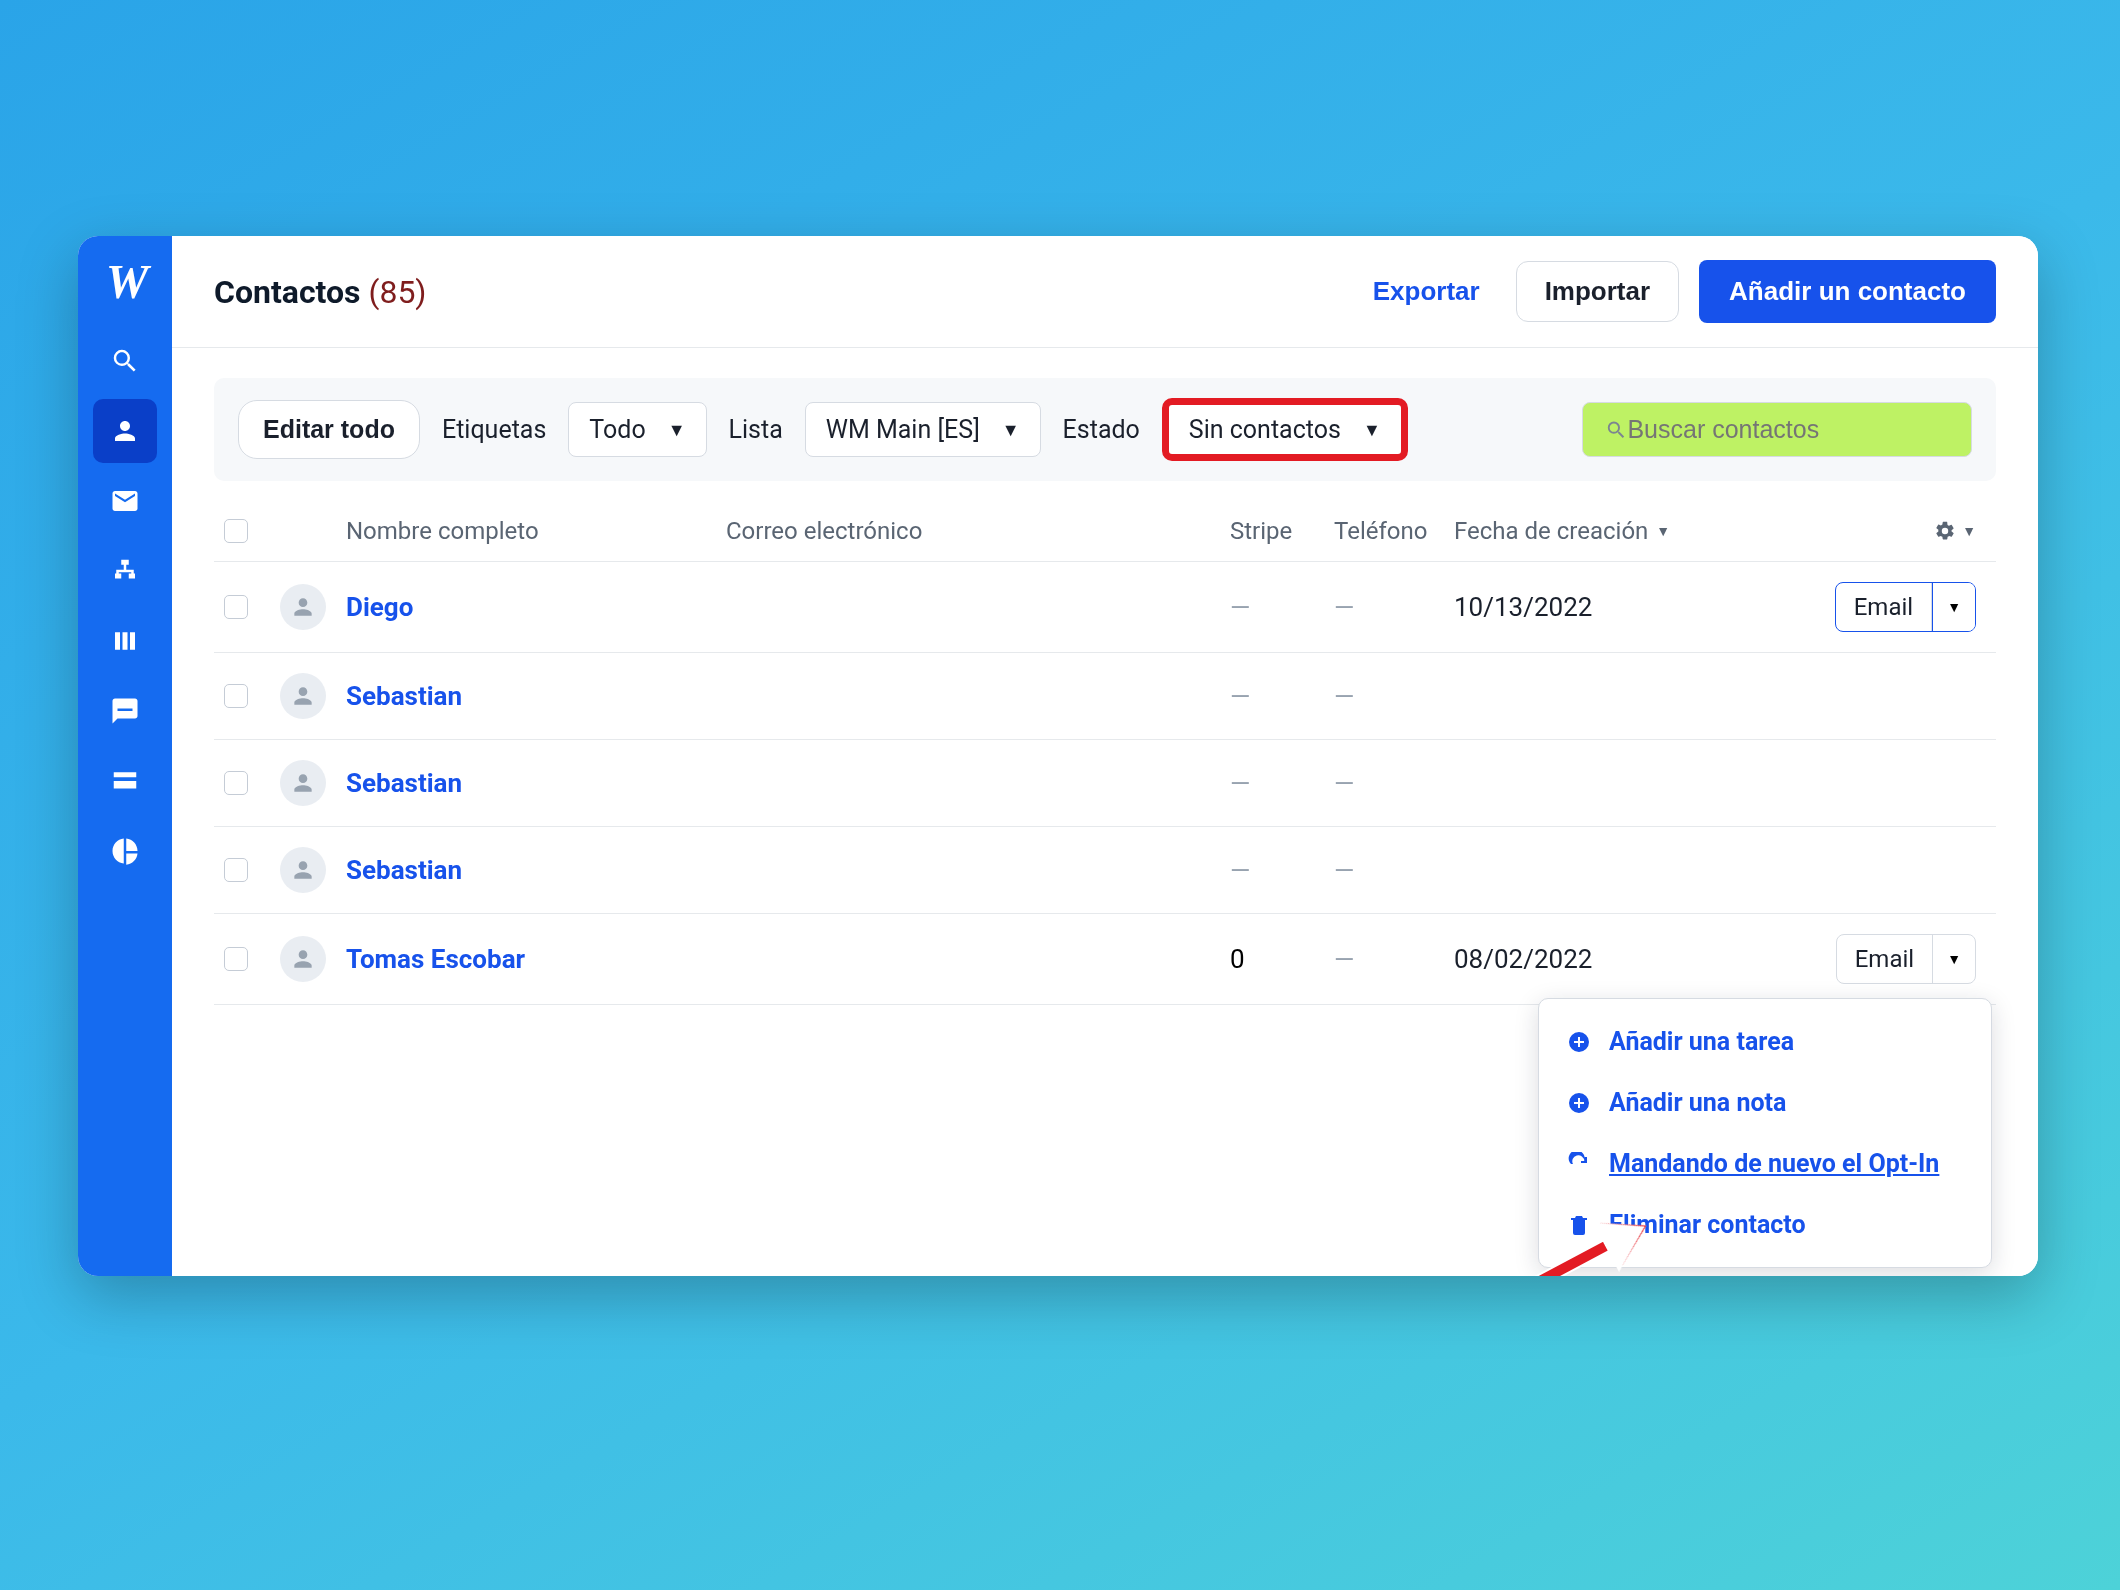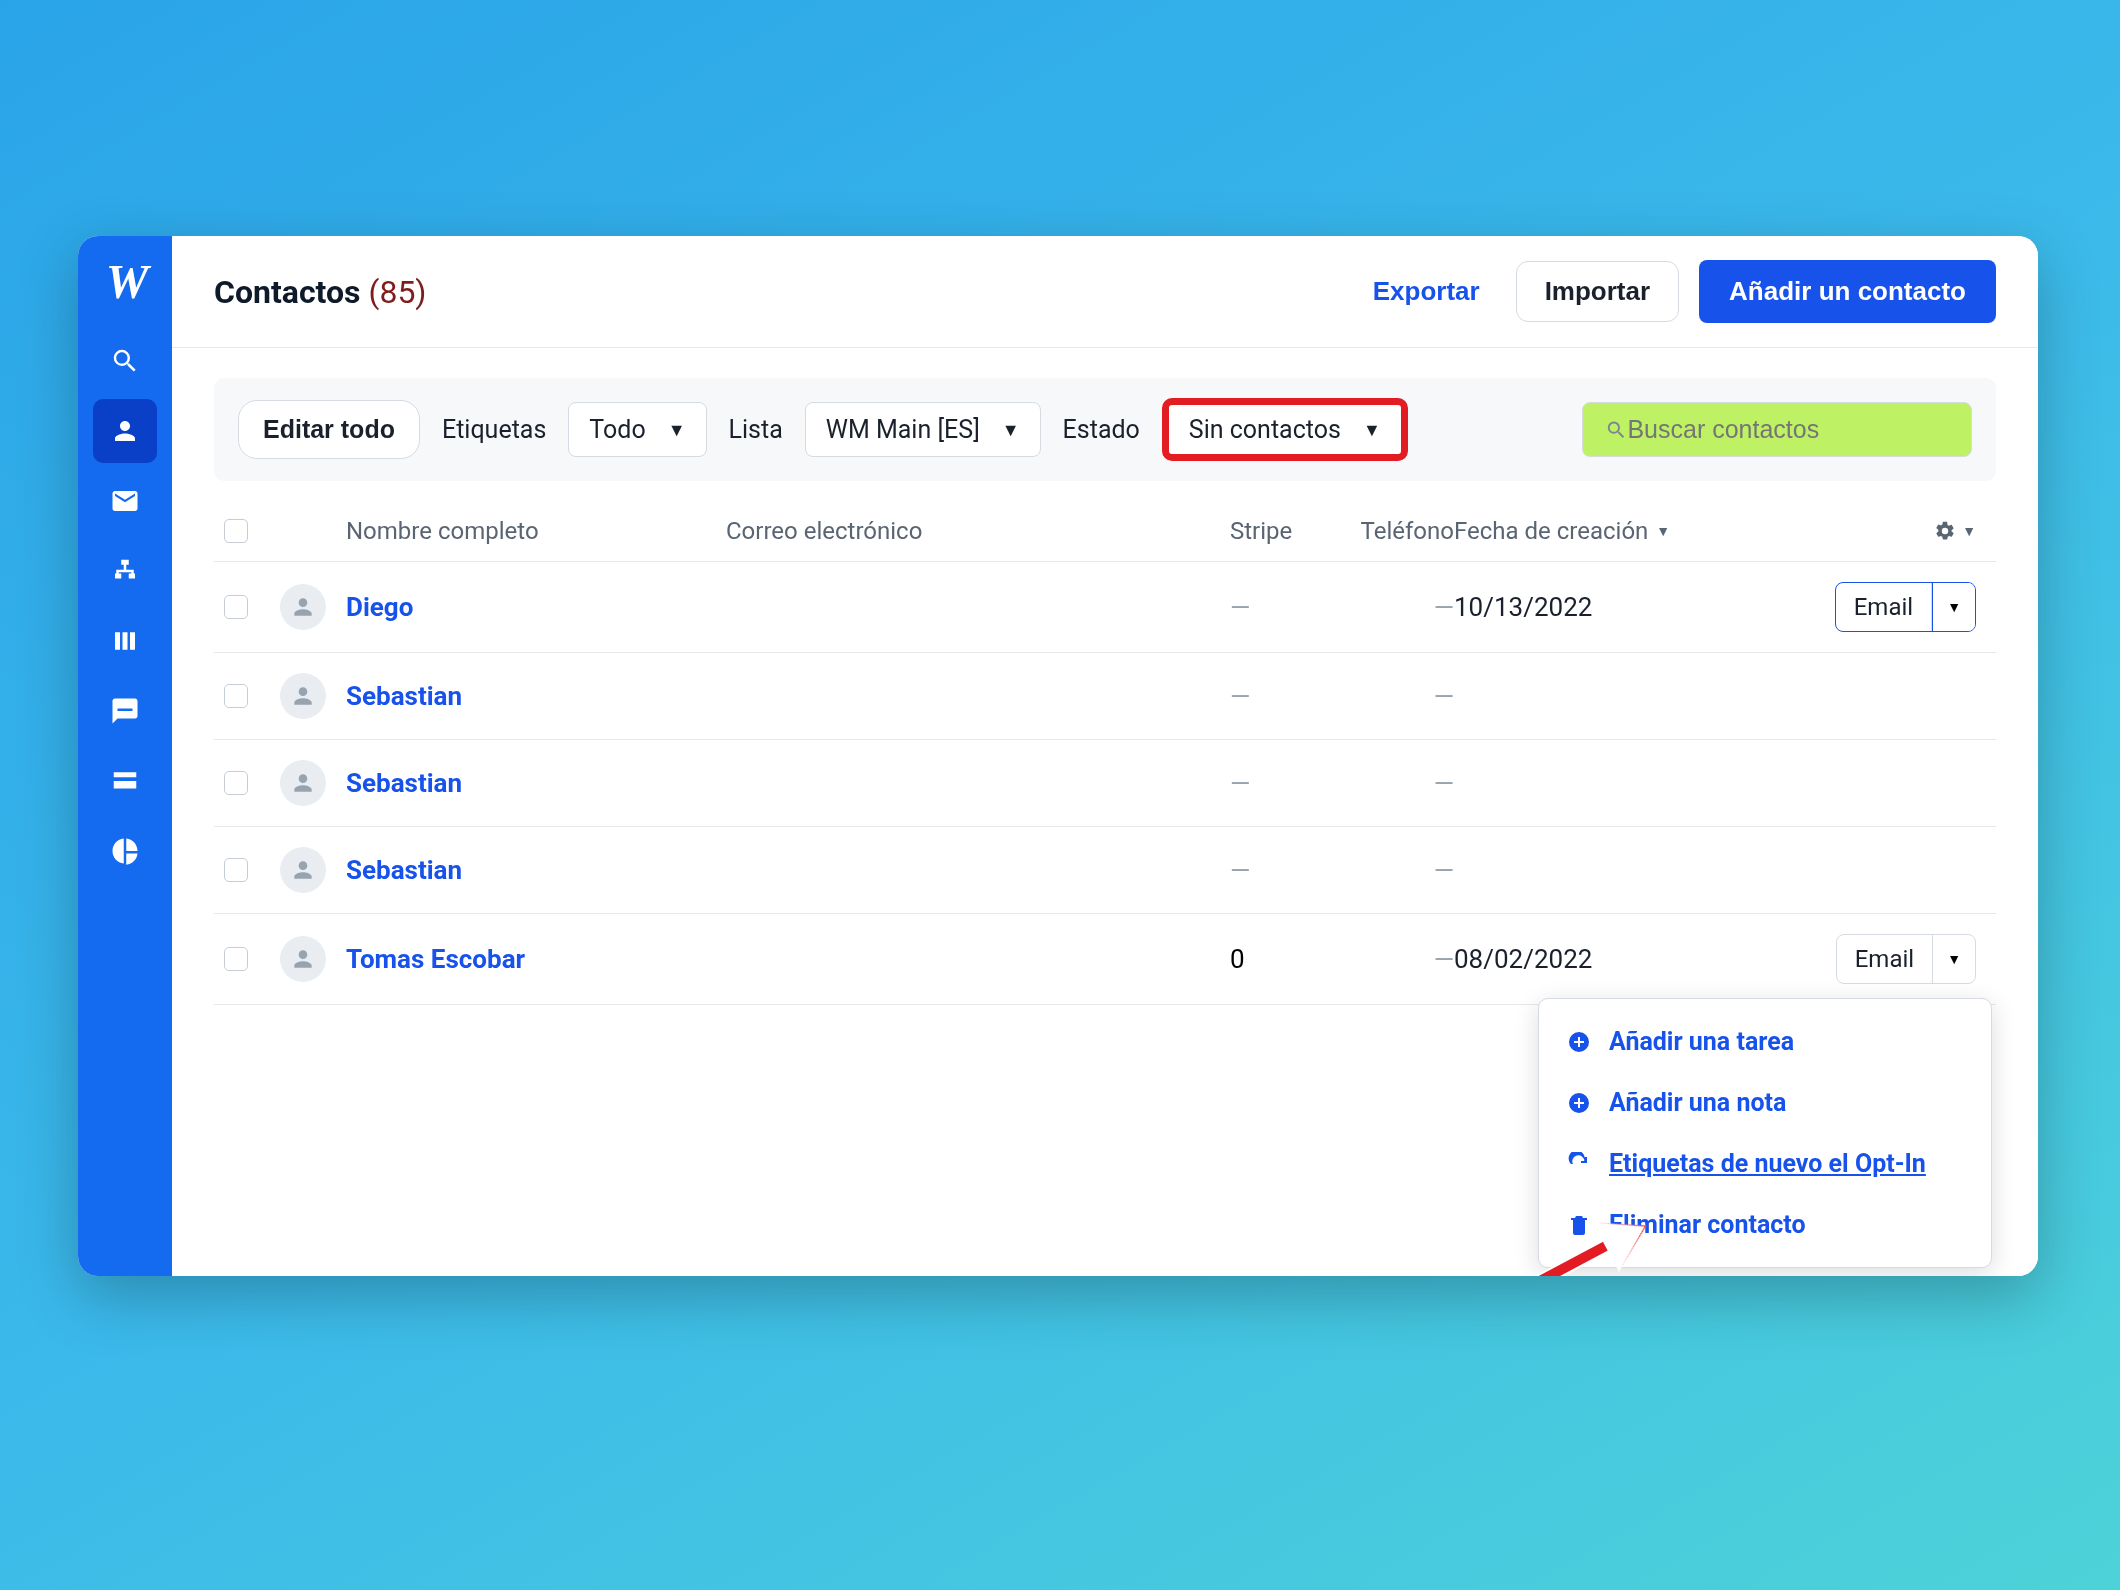--- a/index.html
+++ b/index.html
@@ -106,21 +106,21 @@
   display:flex; align-items:center;
   padding:18px 10px 16px 10px;
   border-bottom:1.5px solid #e6e9ec;
   font-size:24px; color:#5a6573;
 }
 .col-check { width:56px; }
 .col-avatar { width:66px; }
 .col-name { width:380px; }
 .col-email { width:504px; }
 .col-stripe { width:104px; }
-.col-phone { width:120px;text-align:right; }
+.col-phone { width:120px; }
 .col-created { width:250px; display:flex; align-items:center; gap:8px; }
 .col-created .caret-sm { font-size:14px; color:#5a6573; }
 .col-gear { flex:1; text-align:right; padding-right:10px; display:flex; justify-content:flex-end; align-items:center; gap:6px; }
 .table-row {
   display:flex; align-items:center;
   padding:20px 10px;
   border-bottom:1.5px solid #e6e9ec;
   font-size:26px;
   position:relative;
 }
@@ -437,21 +437,21 @@
       <div class="menu-item">
         <svg viewBox="0 0 24 24">
             <path d="M12 2a10 10 0 100 20 10 10 0 000-20zm5 11h-4v4h-2v-4H7v-2h4V7h2v4h4v2z"></path>
           </svg>
         <span>Añadir una nota</span>
       </div>
       <div class="menu-item underline">
         <svg viewBox="0 0 24 24">
             <path d="M17.65 6.35A8 8 0 104 12h2a6 6 0 1111.3-3H14v2h6V5h-2.35z"></path>
           </svg>
-        <span>Etiquetas de nuevo el Opt-In</span>
+        <span>Mandando de nuevo el Opt-In</span>
       </div>
       <div class="menu-item">
         <svg viewBox="0 0 24 24">
             <path d="M6 7h12v13a2 2 0 01-2 2H8a2 2 0 01-2-2V7zm3-4h6l1 2h4v2H4V5h4l1-2z"></path>
           </svg>
         <span>Eliminar contacto</span>
       </div>
     </div>
 
     <div class="arrow">

